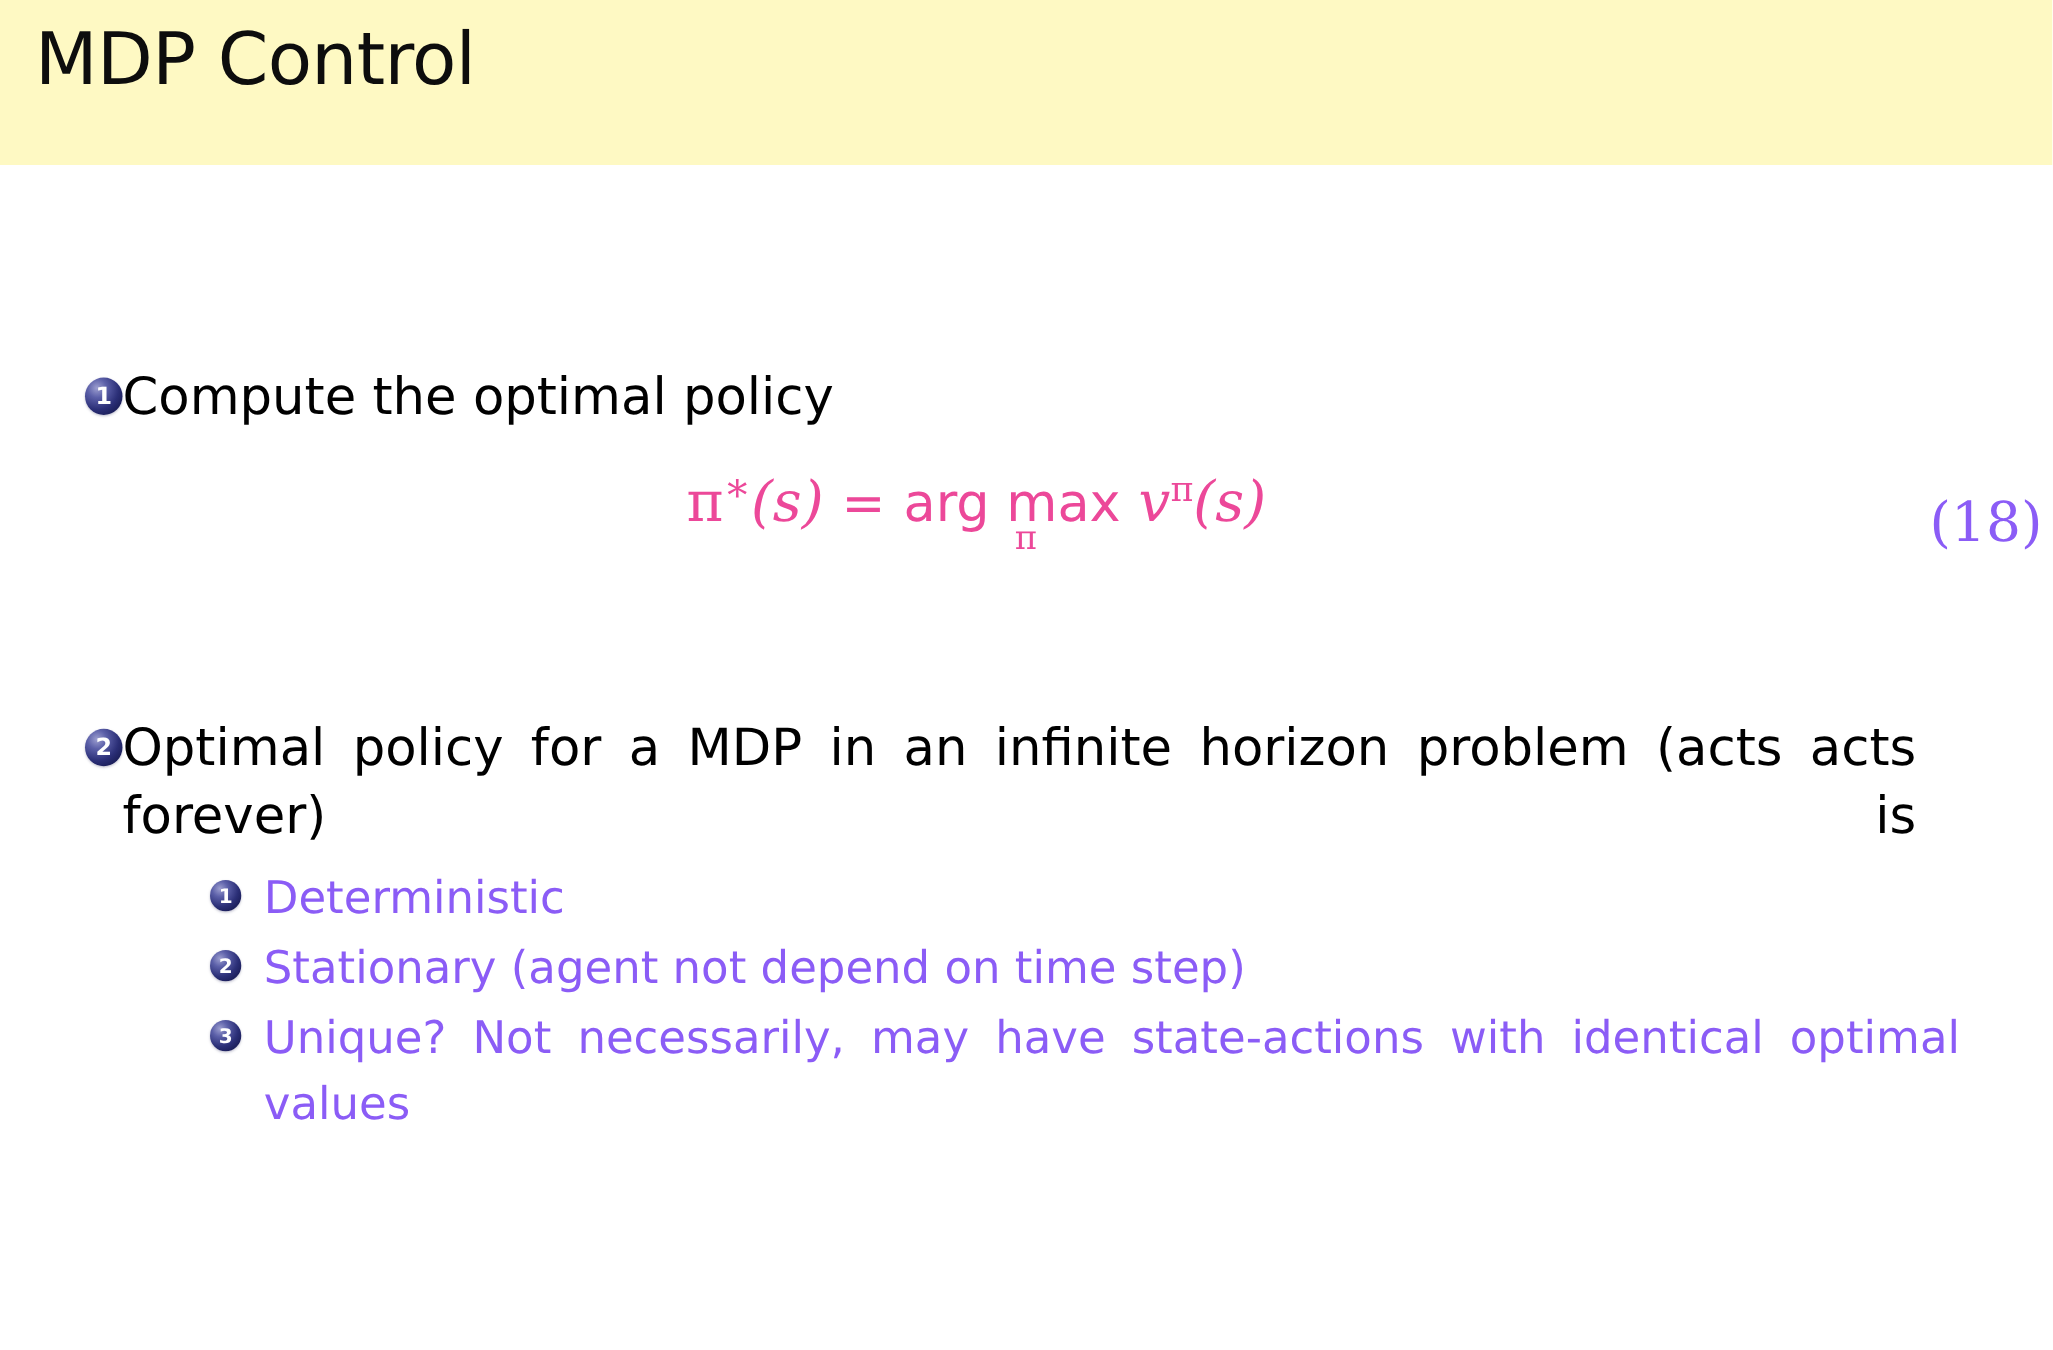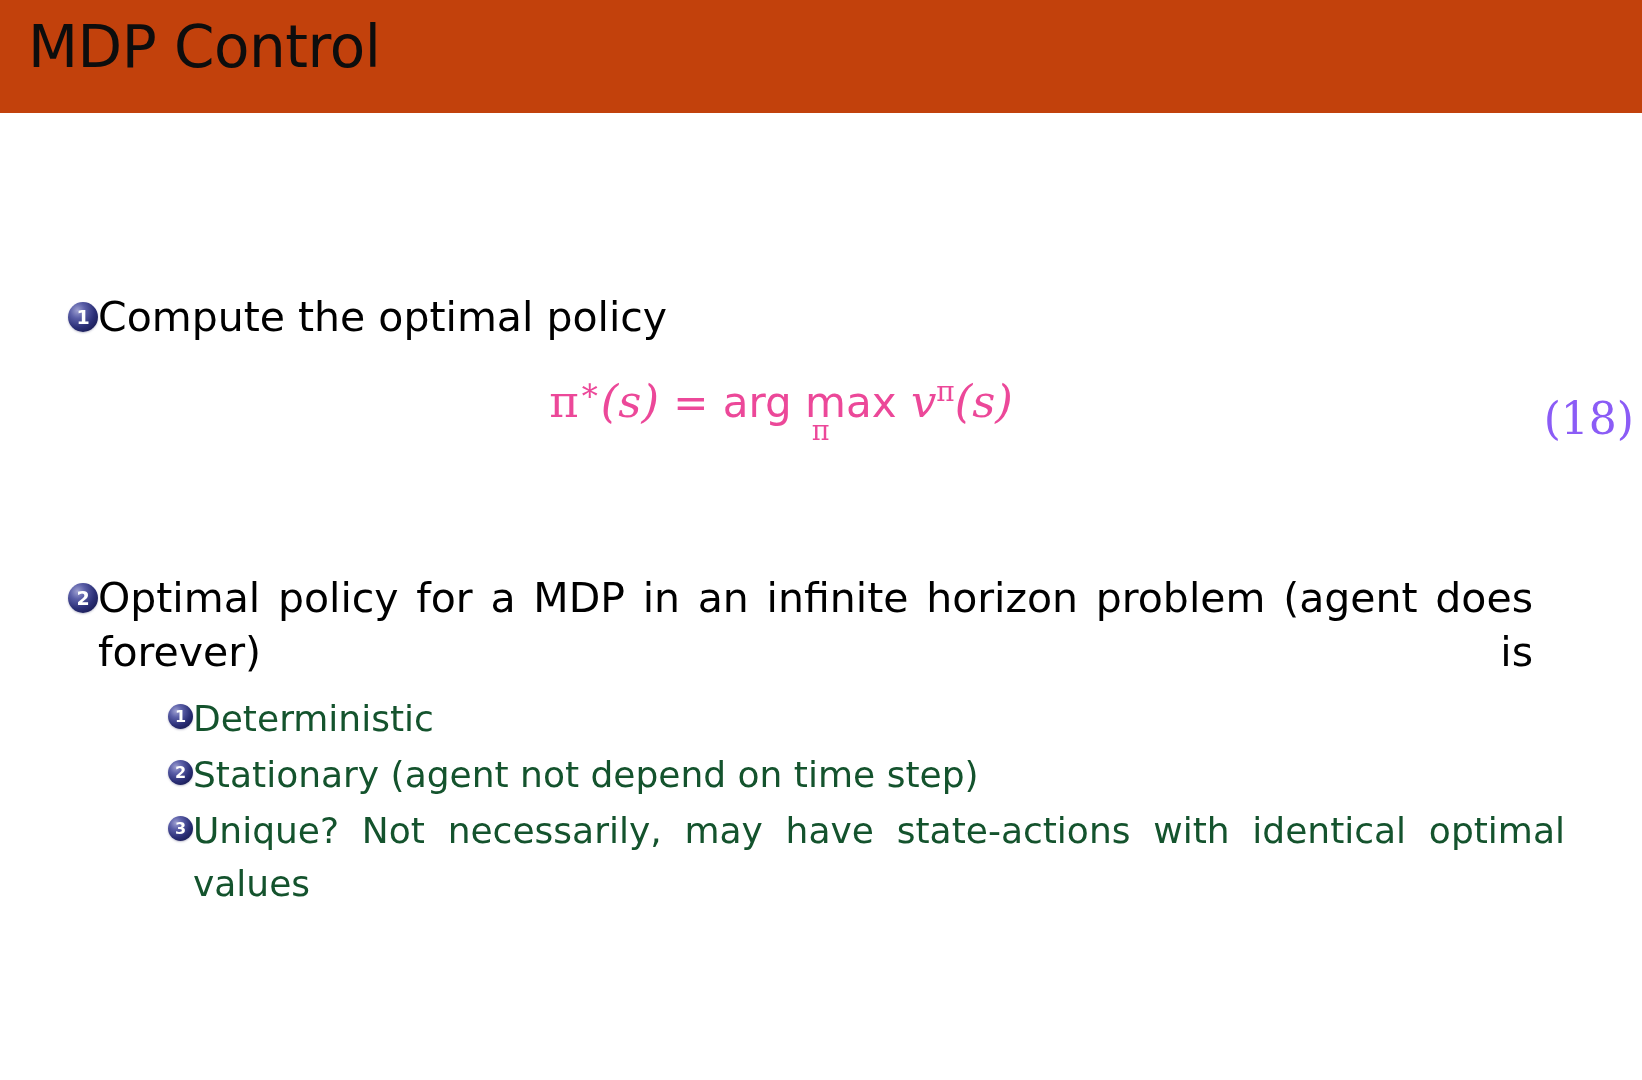--- a/index.html
+++ b/index.html
@@ -14,22 +14,22 @@
     overflow: hidden;
     position: relative;
   }
 
   
   .slide-header {
     position: absolute;
     left: 0;
     top: 0;
     width: 1642px;
-    height: 113px;
-    background: #c2410c;
+    height: 132px;
+    background: #fef9c3;
     box-sizing: border-box;
     text-align: right;
   }
   .slide-header .title {
     position: absolute;
     left: 28px;
     top: 18px;
     font-size: 58px;
     line-height: 1.0;
     color: #0d0d0d;
@@ -203,21 +203,22 @@
     display: flex;
     align-items: flex-start;
     margin-bottom: 4px;
   }
   .item-l2 > .ball {
     margin-top: 11px;
   }
   .item-l2 .text {
     font-size: 36px;
     line-height: 1.45;
-    color: #14532d;
+    color: #8b5cf6;
+    margin-left: 18px;
   }
   #sub-unique .text {
     width: 1372px;
     text-align: justify;
   }
   #sub-unique .text .para::after {
     content: "";
     display: inline-block;
     width: 100%;
   }
@@ -246,21 +247,21 @@
           <span class="under mgreek">π</span>
         </span>
         <span class="mi">v</span><span class="sup mgreek">π</span><span class="mi">(</span><span class="mi">s</span><span class="mi">)</span>
       </span>
     </div>
     <div class="eq-number">(18)</div>
   </div>
 
   <div class="item-l1" id="item-optimal">
     <span class="ball lvl1">2</span>
-    <span class="text"><span class="para">Optimal policy for a MDP in an infinite horizon problem (agent does forever) is</span></span>
+    <span class="text"><span class="para">Optimal policy for a MDP in an infinite horizon problem (acts acts forever) is</span></span>
   </div>
 
   <div class="sublist">
 
     <div class="item-l2" id="sub-deterministic">
       <span class="ball lvl2">1</span>
       <span class="text">Deterministic</span>
     </div>
 
     <div class="item-l2" id="sub-stationary">

